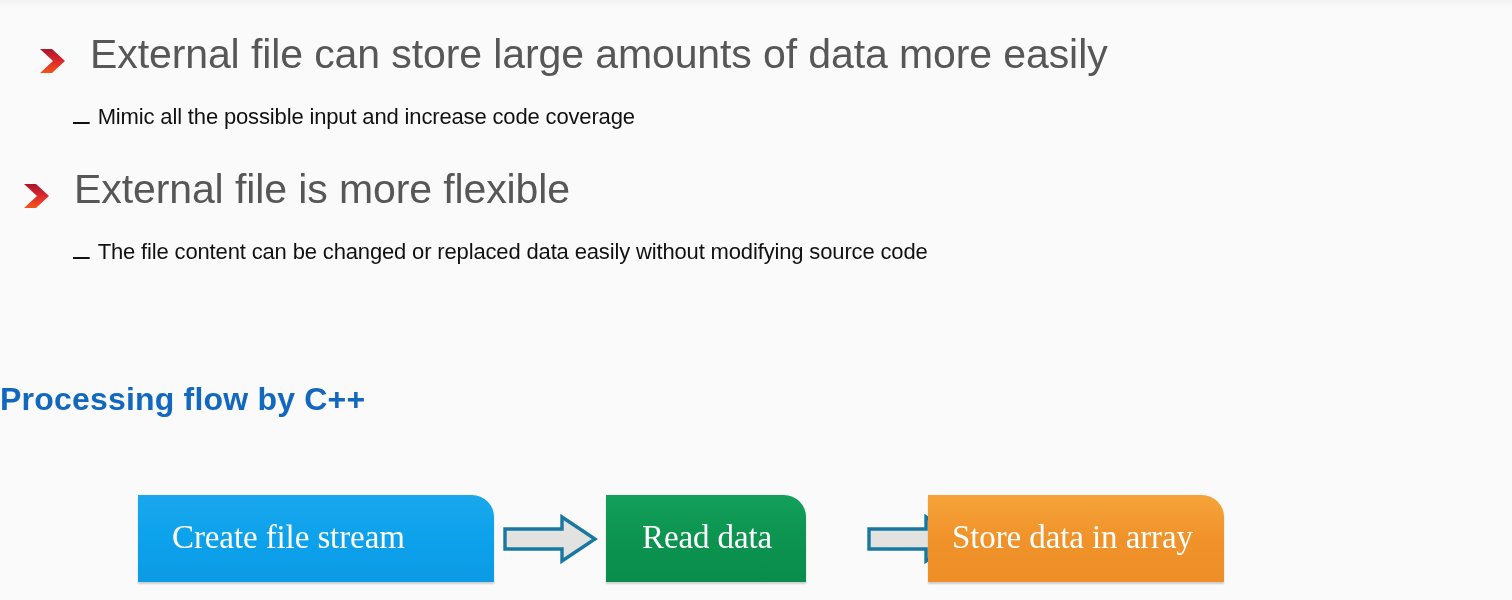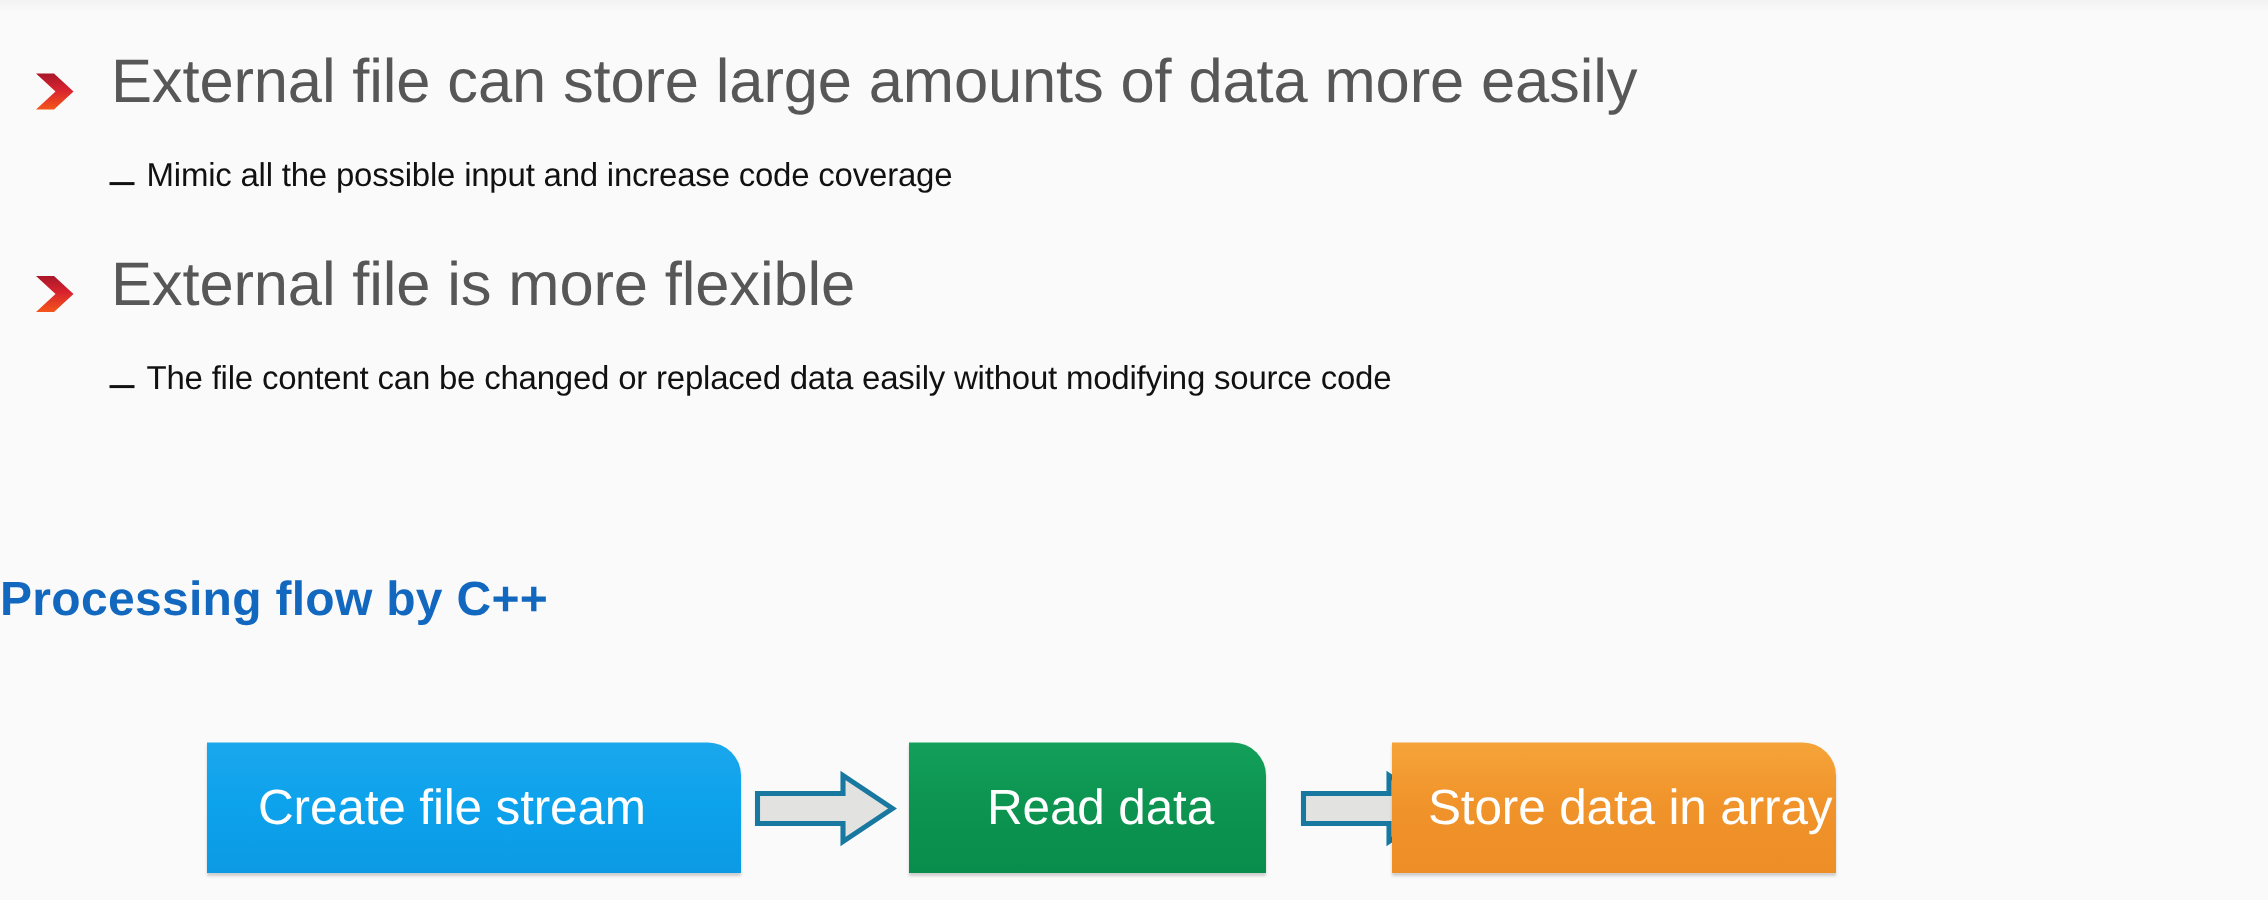--- a/index.html
+++ b/index.html
@@ -12,21 +12,21 @@
   }
   .top-strip{
     position:absolute; left:0; top:0; width:1512px; height:8px;
     background:linear-gradient(180deg,#f2f2f3 0%,#fafafa 100%);
   }
 
   
   .slide-body{ position:absolute; left:0; top:0; width:1512px; }
 
   .bullet-row{ position:absolute; display:flex; align-items:flex-start; }
-  .bullet-row.b1{ left:22px; top:32px; }
+  .bullet-row.b1{ left:38px; top:32px; }
   .bullet-row.b2{ left:22px; top:167px; }
 
   .chev-icon{
     width:32px; height:30px; flex:0 0 32px;
     margin-top:14px; margin-right:20px;
     position:relative;
   }
   .chev-icon svg{ display:block; width:32px; height:30px; }
 
   .bullet-text{
@@ -63,30 +63,30 @@
 
   .fbox{
     position:absolute; top:0; height:87px;
     display:flex; align-items:center;
     color:#ffffff; font-size:33px; letter-spacing:-0.1px;
     border-radius:0 22px 0 0;
     box-shadow:0 2px 2px rgba(0,0,0,0.18);
     padding-left:34px;
     white-space:nowrap;
   }
-  .fbox .lbl{ position:relative; top:-1px; }
+  .fbox .lbl{ position:relative; top:-1px;font-family:Liberation Serif, serif; }
 
   .fbox.blue{
     left:138px; width:356px;
     background:linear-gradient(180deg,#1aa7ec 0%,#0da2ec 48%,#0c9ae4 100%);
   }
   .fbox.green{
-    left:606px; width:238px;
+    left:606px; width:200px;
     background:linear-gradient(180deg,#13a05a 0%,#0c9450 48%,#0a8d4c 100%);
-    padding-left:52px;
+    padding-left:36px;
     align-items:center;
   }
   .fbox.orange{
     left:928px; width:296px;
     background:linear-gradient(180deg,#f5a43a 0%,#f0932a 48%,#ed8e26 100%);
     padding-left:24px;
   }
 
   .farrow{ position:absolute; top:18px; height:52px; }
   .farrow svg{ display:block; }

